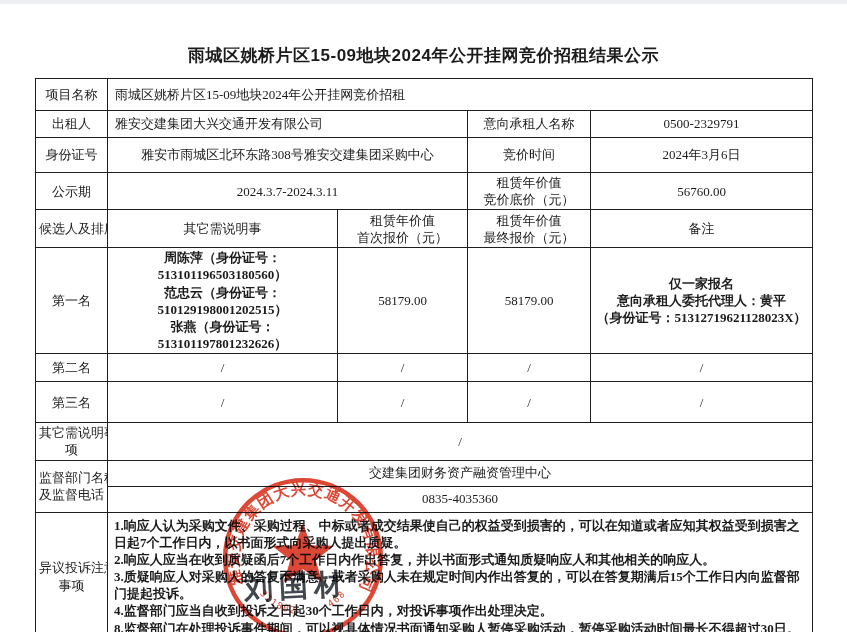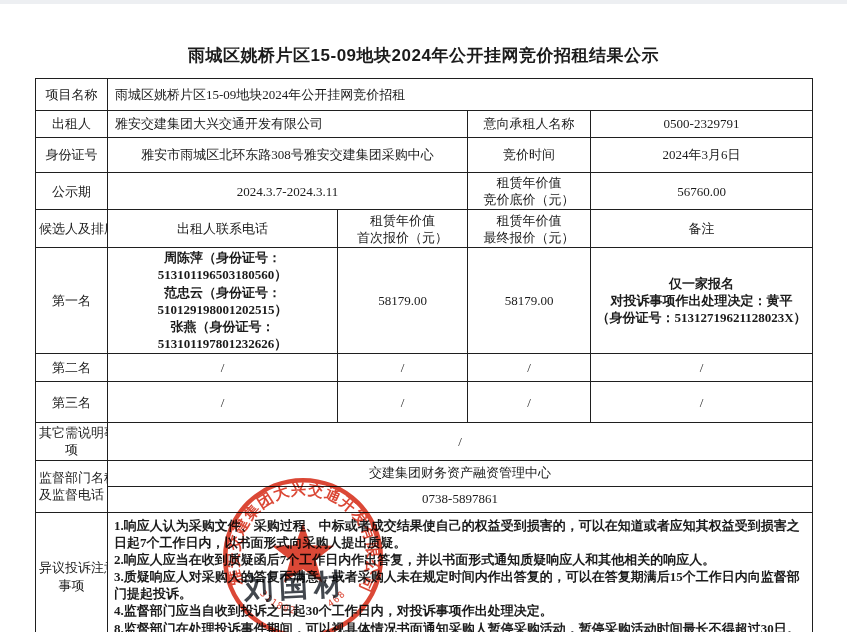--- a/index.html
+++ b/index.html
@@ -65,37 +65,37 @@
     <tr style="height:35px">
       <td class="pre">公示期</td>
       <td colspan="2">2024.3.7-2024.3.11</td>
       <td class="pre">租赁年价值
 竞价底价（元）</td>
       <td>56760.00</td>
     </tr>
 
     <tr style="height:38px">
       <td class="pre">候选人及排序</td>
-      <td>出租人联系电话</td>
+      <td>其它需说明事</td>
       <td class="pre">租赁年价值
 首次报价（元）</td>
       <td class="pre">租赁年价值
 最终报价（元）</td>
       <td>备注</td>
     </tr>
 
     <tr style="height:55px">
       <td class="pre">第一名</td>
       <td class="preline">周陈萍（身份证号：513101196503180560）
 范忠云（身份证号：510129198001202515）
 张燕（身份证号：513101197801232626）</td>
       <td>58179.00</td>
       <td>58179.00</td>
       <td class="preline">仅一家报名
-对投诉事项作出处理决定：黄平
+意向承租人委托代理人：黄平
 （身份证号：51312719621128023X）</td>
     </tr>
 
     <tr style="height:28px">
       <td class="pre">第二名</td>
       <td>/</td>
       <td>/</td>
       <td>/</td>
       <td>/</td>
     </tr>
@@ -113,21 +113,21 @@
 项</td>
       <td colspan="4">/</td>
     </tr>
 
     <tr style="height:26px">
       <td class="pre" rowspan="2">监督部门名称
 及监督电话</td>
       <td colspan="4">交建集团财务资产融资管理中心</td>
     </tr>
     <tr style="height:26px">
-      <td colspan="4">0738-5897861</td>
+      <td colspan="4">0835-4035360</td>
     </tr>
 
     <tr style="height:127px">
       <td class="pre">异议投诉注意
 事项</td>
       <td colspan="4" class="notes-cell">
         <div>1.响应人认为采购文件、采购过程、中标或者成交结果使自己的权益受到损害的，可以在知道或者应知其权益受到损害之日起7个工作日内，以书面形式向采购人提出质疑。</div>
         <div>2.响应人应当在收到质疑函后7个工作日内作出答复，并以书面形式通知质疑响应人和其他相关的响应人。</div>
         <div>3.质疑响应人对采购人的答复不满意，或者采购人未在规定时间内作出答复的，可以在答复期满后15个工作日内向监督部门提起投诉。</div>
         <div>4.监督部门应当自收到投诉之日起30个工作日内，对投诉事项作出处理决定。</div>

